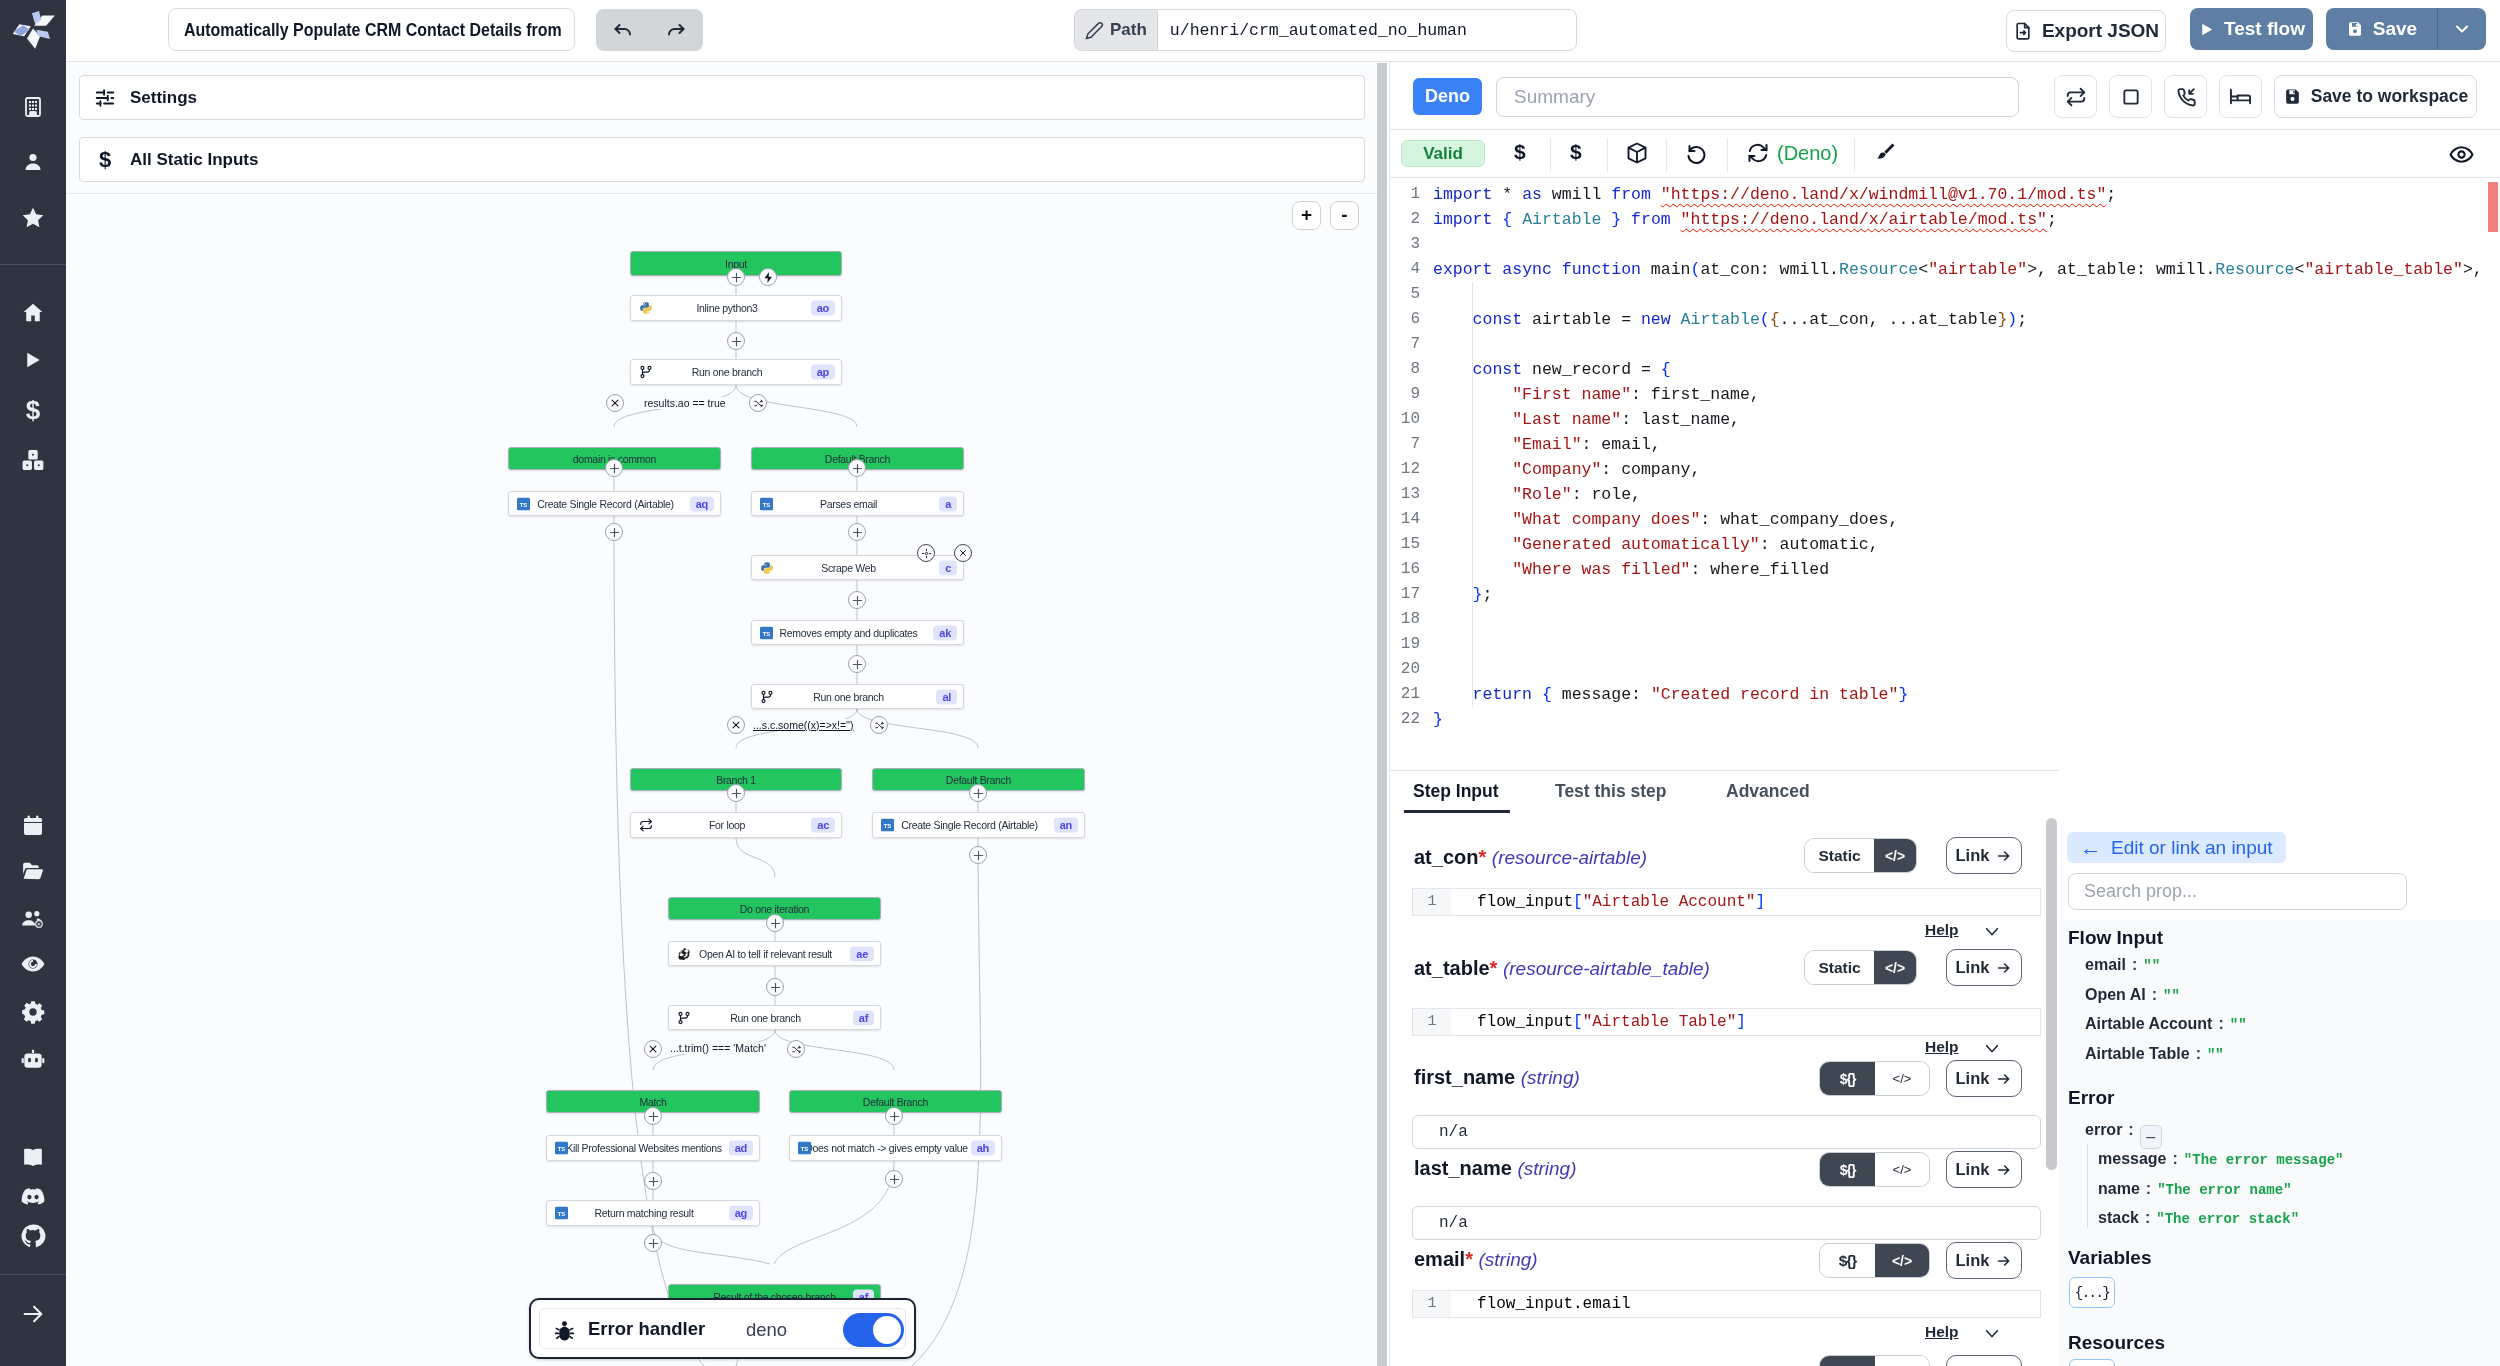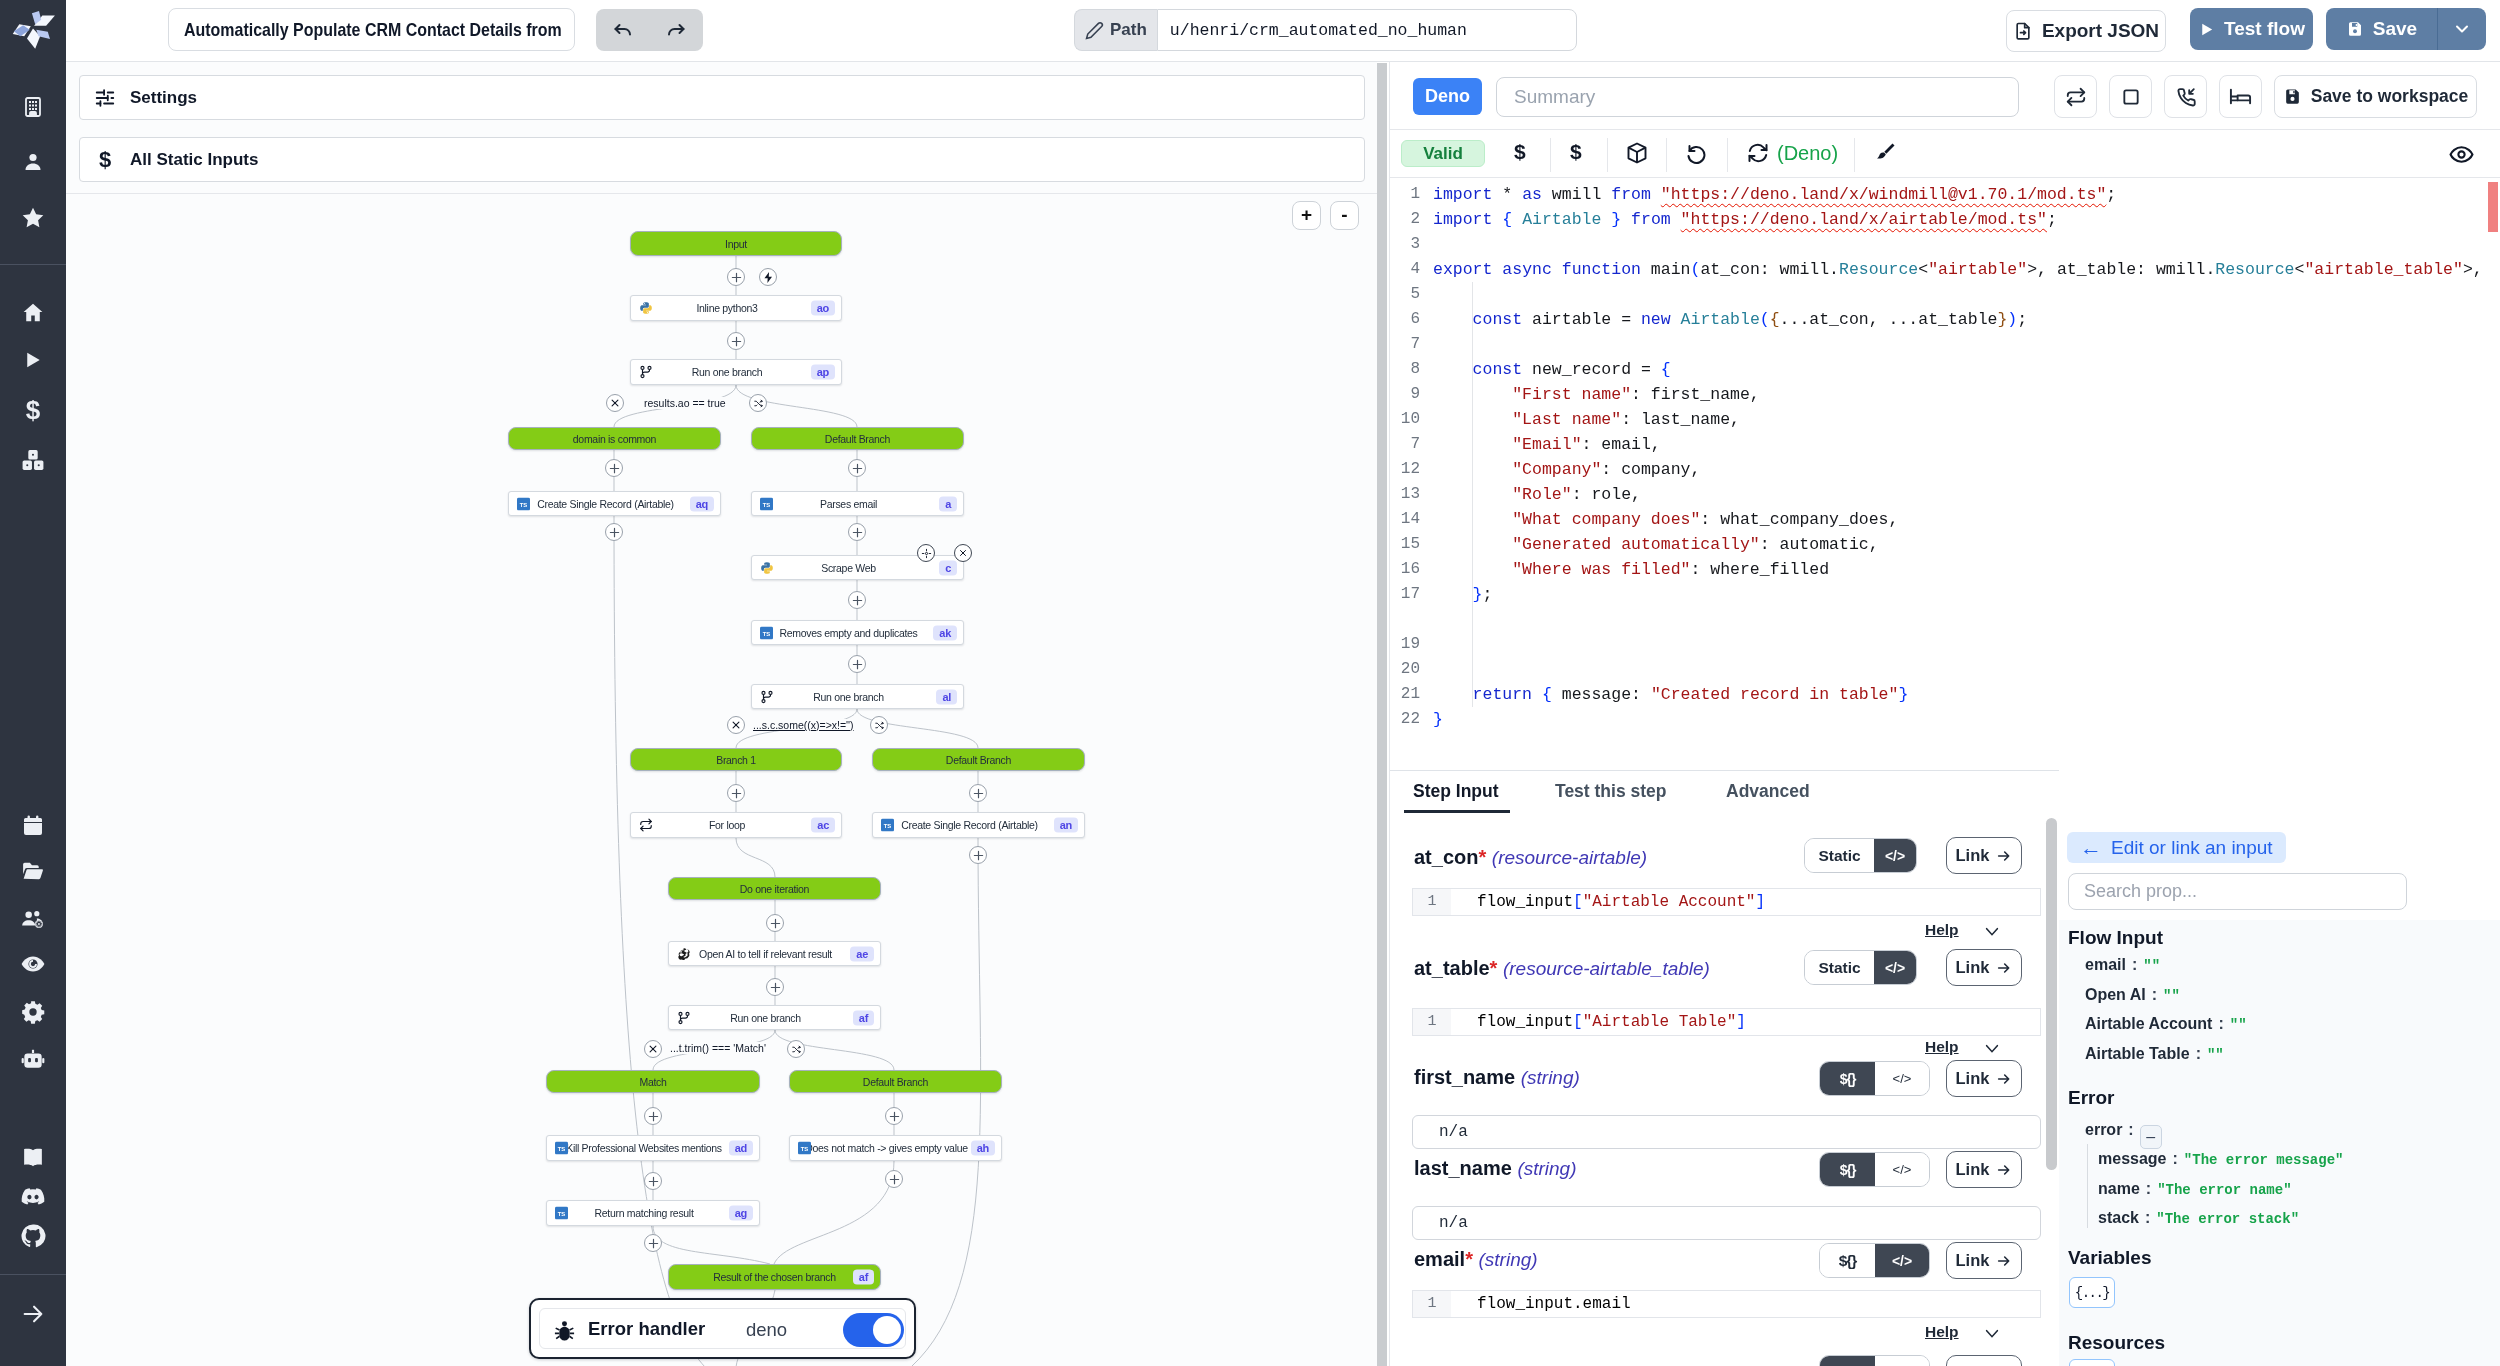--- a/index.html
+++ b/index.html
@@ -19,21 +19,21 @@
 .pathlabel { background:#e4e6ea; border:1px solid #d4d8dd; border-right:none; border-radius:8px 0 0 8px; display:flex; align-items:center; gap:6px; padding:0 10px; font-size:17px; font-weight:bold; color:#374151; }
 .pathinput { width:420px; background:#fff; border:1px solid #d4d8dd; border-radius:0 8px 8px 0; font-family:"Liberation Mono", monospace; font-size:16.5px; color:#111827; display:flex; align-items:center; padding-left:12px; }
 .btn-white { position:absolute; background:#fff; border:1px solid #d9dde2; border-radius:8px; display:flex; align-items:center; justify-content:center; gap:9px; font-size:19px; font-weight:bold; color:#1f2937; }
 .btn-blue { position:absolute; background:#5e7ea4; border-radius:8px; display:flex; align-items:center; justify-content:center; gap:9px; font-size:19px; font-weight:bold; color:#fff; }
 
 #flowpanel { position:absolute; left:66px; top:62px; width:1311px; height:1304px; background:#fbfcfd; }
 .collbar { position:absolute; left:13px; width:1286px; height:45px; background:#fff; border:1px solid #d7dbe0; border-radius:4px; display:flex; align-items:center; gap:14px; padding-left:14px; font-size:17px; font-weight:bold; color:#101828; }
 #canvas { position:absolute; left:0; top:131px; width:1311px; height:1173px; border-top:1px solid #e5e7eb; background:#fbfcfd; }
 .zoombtn { position:absolute; top:7px; width:29px; height:29px; background:#fff; border:1px solid #cdd2d8; border-radius:8px; font-size:19px; font-weight:bold; color:#111; text-align:center; line-height:26px; }
 .node { position:absolute; background:#fff; border:1px solid #d4d9df; border-radius:3px; box-shadow:0 1px 2px rgba(16,24,40,.12); font-size:10.5px; letter-spacing:-0.3px; padding:0 30px 0 12px; white-space:nowrap; overflow:hidden; color:#232e3c; display:flex; align-items:center; justify-content:center; }
-.hnode { position:absolute; background:#84cc16; border:1px solid #a6b1be; border-radius:8px; box-shadow:0 1px 2px rgba(16,24,40,.12); font-size:10.5px; letter-spacing:-0.3px; color:#232e3c; display:flex; align-items:center; justify-content:center; }
+.hnode { position:absolute; background:#22c55e; border:1px solid #a6b1be; border-radius:3px; box-shadow:0 1px 2px rgba(16,24,40,.12); font-size:10.5px; letter-spacing:-0.3px; color:#232e3c; display:flex; align-items:center; justify-content:center;margin-top:20px; }
 .badge { position:absolute; right:6px; top:50%; transform:translateY(-50%); background:#dfe3fc; color:#4f46e5; font-weight:bold; font-size:11px; padding:2px 6px; border-radius:4px; line-height:1; }
 .nicon { position:absolute; left:8px; top:50%; transform:translateY(-50%); display:flex; }
 .plusc { position:absolute; width:18px; height:18px; border-radius:50%; background:#fff; border:1px solid #99a1ab; color:#4b5563; display:flex; align-items:center; justify-content:center; transform:translate(-50%,-50%); }
 .cond { position:absolute; font-size:10.5px; color:#101828; background:#fbfcfd; padding:0 3px; white-space:nowrap; }
 
 #splitter { position:absolute; left:1377px; top:63px; width:10px; height:1303px; background:#c9cccf; }
 
 #rightpanel { position:absolute; left:1389px; top:62px; width:1111px; height:1304px; background:#fff; border-left:1px solid #e5e7eb; }
 #sumrow { position:absolute; left:0; top:0; width:1111px; height:68px; border-bottom:1px solid #e5e7eb; }
 .iconbtn { position:absolute; top:13px; width:44px; height:43px; background:#fff; border:1px solid #dfe2e7; border-radius:8px; display:flex; align-items:center; justify-content:center; color:#1f2937; }
@@ -662,20 +662,21 @@
       <div class="cline" style="top:178px;"><span class="lnum">8</span><span class="ctext">    <span class="kw">const</span> new_record = <span class="brc">{</span></span></div>
       <div class="cline" style="top:203px;"><span class="lnum">9</span><span class="ctext">        <span class="str">"First name"</span>: first_name,</span></div>
       <div class="cline" style="top:228px;"><span class="lnum">10</span><span class="ctext">        <span class="str">"Last name"</span>: last_name,</span></div>
       <div class="cline" style="top:253px;"><span class="lnum">7</span><span class="ctext">        <span class="str">"Email"</span>: email,</span></div>
       <div class="cline" style="top:278px;"><span class="lnum">12</span><span class="ctext">        <span class="str">"Company"</span>: company,</span></div>
       <div class="cline" style="top:303px;"><span class="lnum">13</span><span class="ctext">        <span class="str">"Role"</span>: role,</span></div>
       <div class="cline" style="top:328px;"><span class="lnum">14</span><span class="ctext">        <span class="str">"What company does"</span>: what_company_does,</span></div>
       <div class="cline" style="top:353px;"><span class="lnum">15</span><span class="ctext">        <span class="str">"Generated automatically"</span>: automatic,</span></div>
       <div class="cline" style="top:378px;"><span class="lnum">16</span><span class="ctext">        <span class="str">"Where was filled"</span>: where_filled</span></div>
       <div class="cline" style="top:403px;"><span class="lnum">17</span><span class="ctext">    <span class="brc">}</span>;</span></div>
+      <div class="cline" style="top:428px;"><span class="lnum">18</span></div>
       <div class="cline" style="top:453px;"><span class="lnum">19</span></div>
       <div class="cline" style="top:478px;"><span class="lnum">20</span></div>
       <div class="cline" style="top:503px;"><span class="lnum">21</span><span class="ctext">    <span class="kw">return</span> <span class="brc">{</span> message: <span class="str">"Created record in table"</span><span class="brc">}</span></span></div>
       <div class="cline" style="top:528px;"><span class="lnum">22</span><span class="ctext"><span class="brc">}</span></span></div>
     </div>
     <div class="abs" style="left:1098px; top:120px; width:10px; height:50px; background:#f08080;"></div>
     <div id="tabsrow"></div>
     <div class="tab" style="left:23px; top:719px;">Step Input</div>
     <div class="abs" style="left:14px; top:748px; width:106px; height:3px; background:#1f2937;"></div>
     <div class="tab tabg" style="left:165px; top:719px;">Test this step</div>

